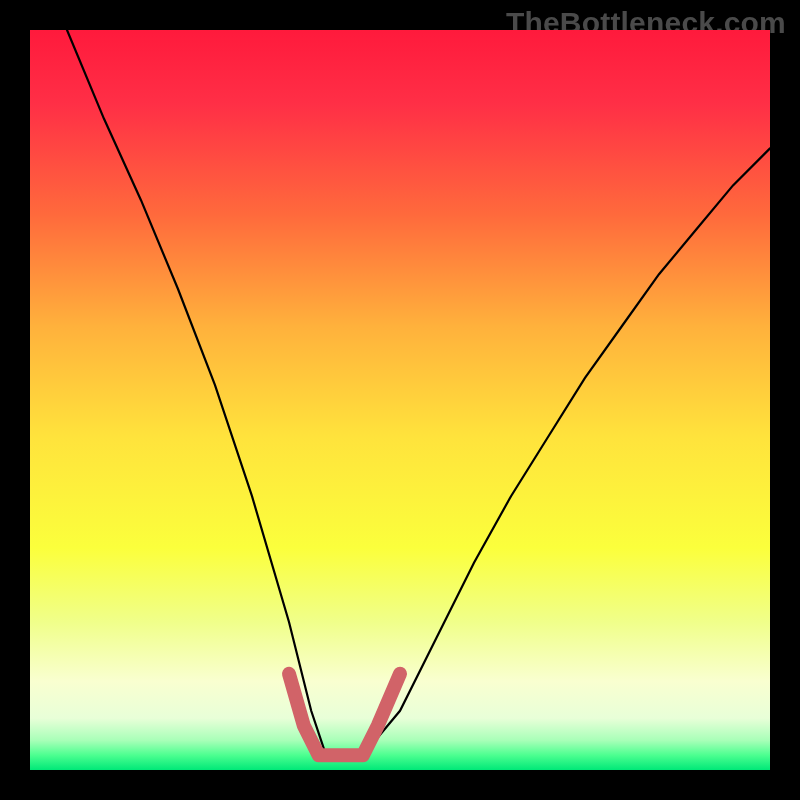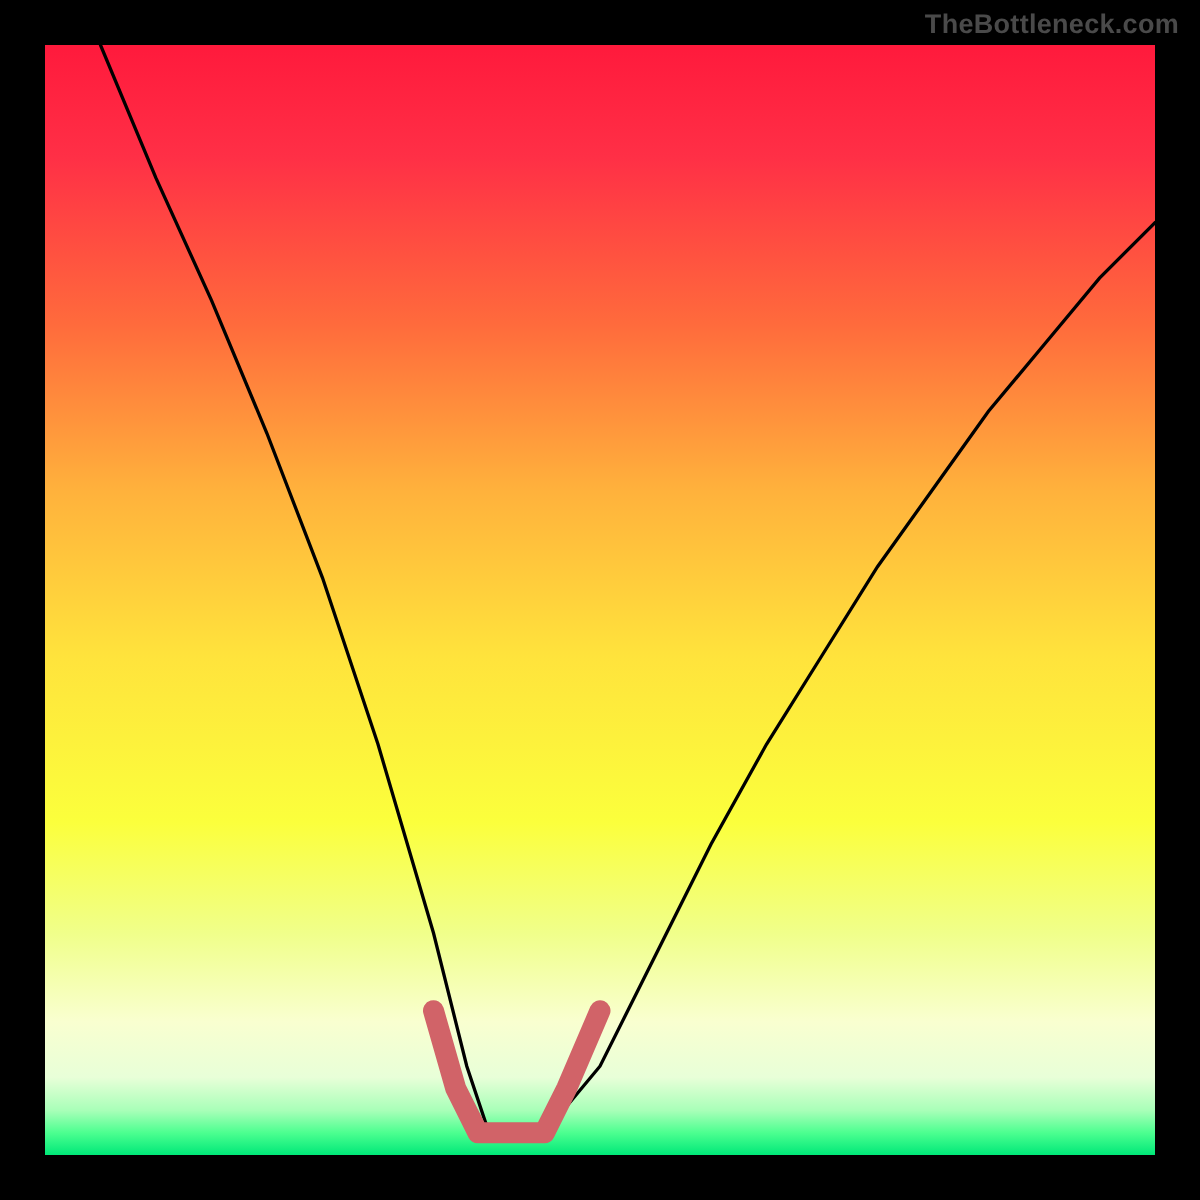--- a/index.html
+++ b/index.html
@@ -22,21 +22,21 @@
     left: 0;
     top: 0;
     width: 100%;
     height: 100%;
   }
   .watermark {
     position: absolute;
     top: 6px;
     right: 14px;
     font-family: Arial, Helvetica, sans-serif;
-    font-size: 18px;
+    font-size: 30px;
     font-weight: 600;
     color: #4a4a4a;
     letter-spacing: 0.2px;
     text-align: center;
   }
   svg.curve-layer {
     position: absolute;
     left: 0;
     top: 0;
     width: 100%;

